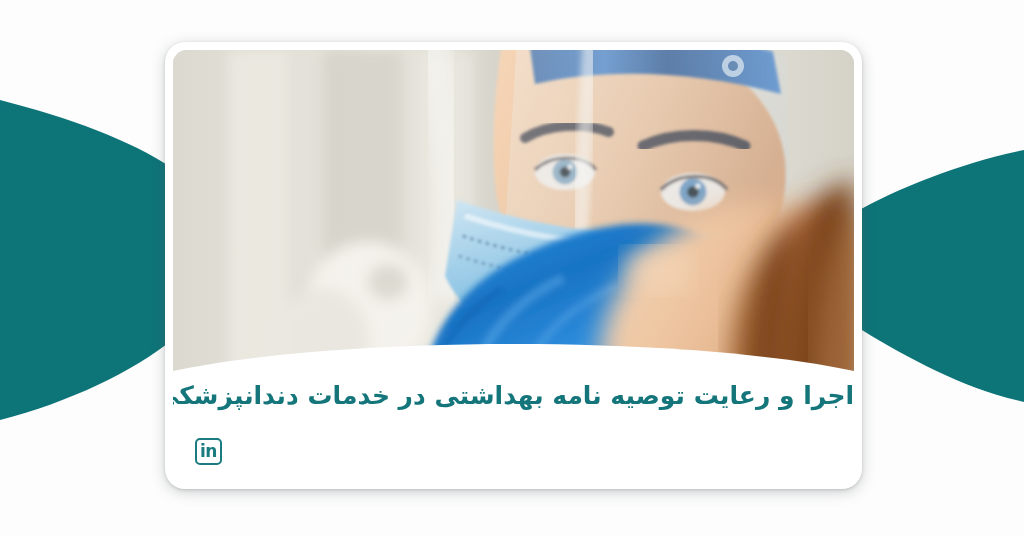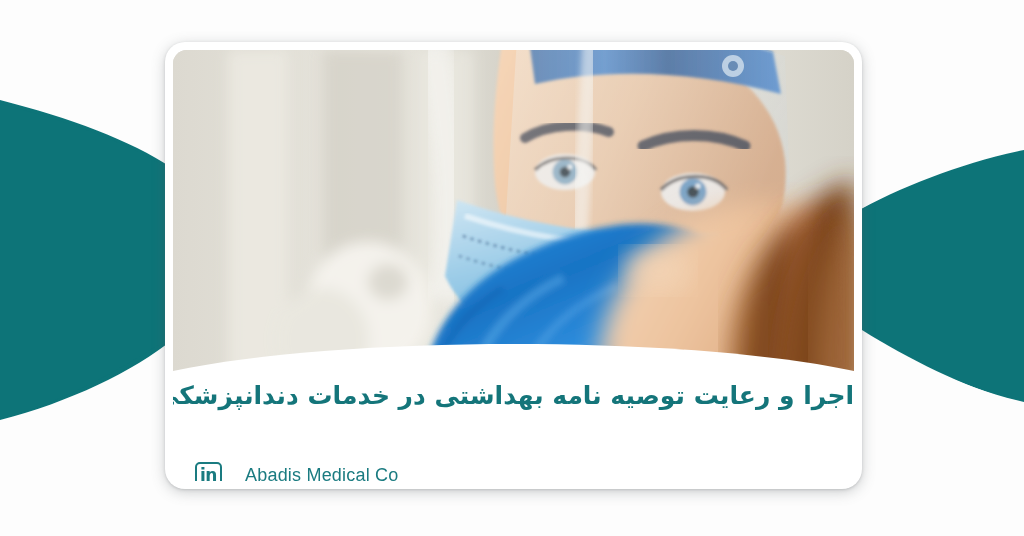--- a/index.html
+++ b/index.html
@@ -92,22 +92,21 @@
     font-family: "DejaVu Sans", "Liberation Sans", sans-serif;
   }
 
   
   .brand {
     position: absolute;
     left: 22px;
     top: 388px;
     display: flex;
     align-items: center;
-    gap: 23px;
-    margin-top: 24px;
+    gap: 9px;
   }
   .li-badge {
     width: 27px;
     height: 27px;
     border: 2.5px solid #1a7b80;
     border-radius: 5px;
     box-sizing: border-box;
     display: flex;
     align-items: center;
     justify-content: center;
@@ -291,18 +290,17 @@
       <div class="curve-mask">
         <svg viewBox="0 0 681 150" preserveAspectRatio="none" aria-hidden="true">
           <path d="M0,150 L0,40 C 170,4 511,4 681,40 L681,150 Z" fill="#ffffff"></path>
         </svg>
       </div>
 
       <div class="caption">اجرا و رعایت توصیه نامه بهداشتی در خدمات دندانپزشکی در کرونا</div>
 
       <div class="brand">
         <span class="li-badge">in</span>
-        <span class="brand-name">Abadis Medical Co</span>
       </div>
 
     </div>
   </div>
 </div>
 
 </body></html>

